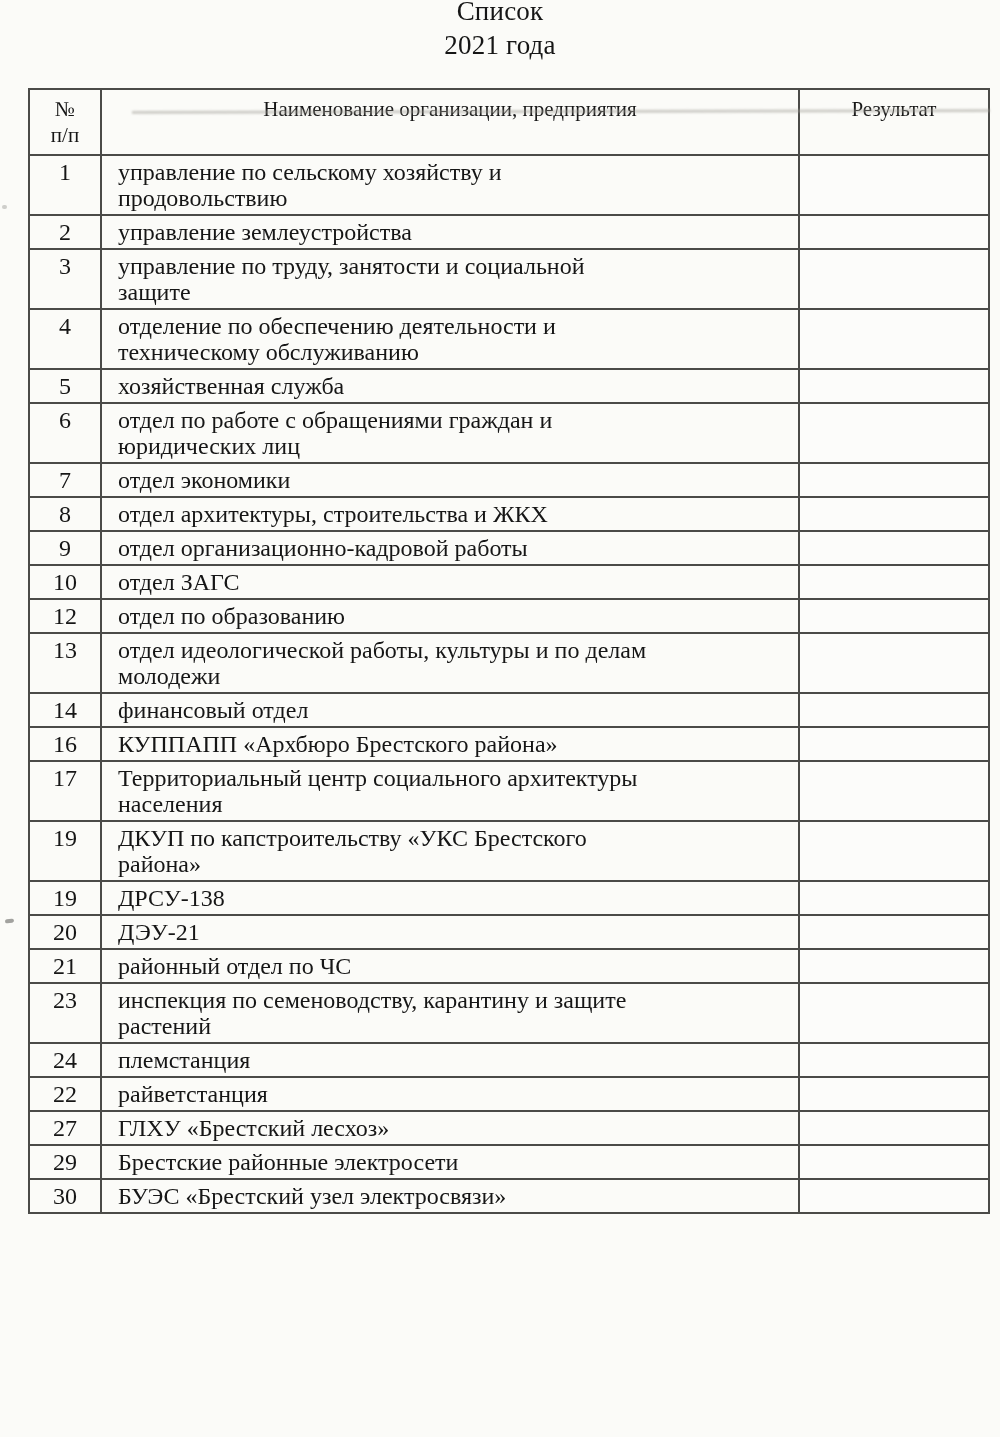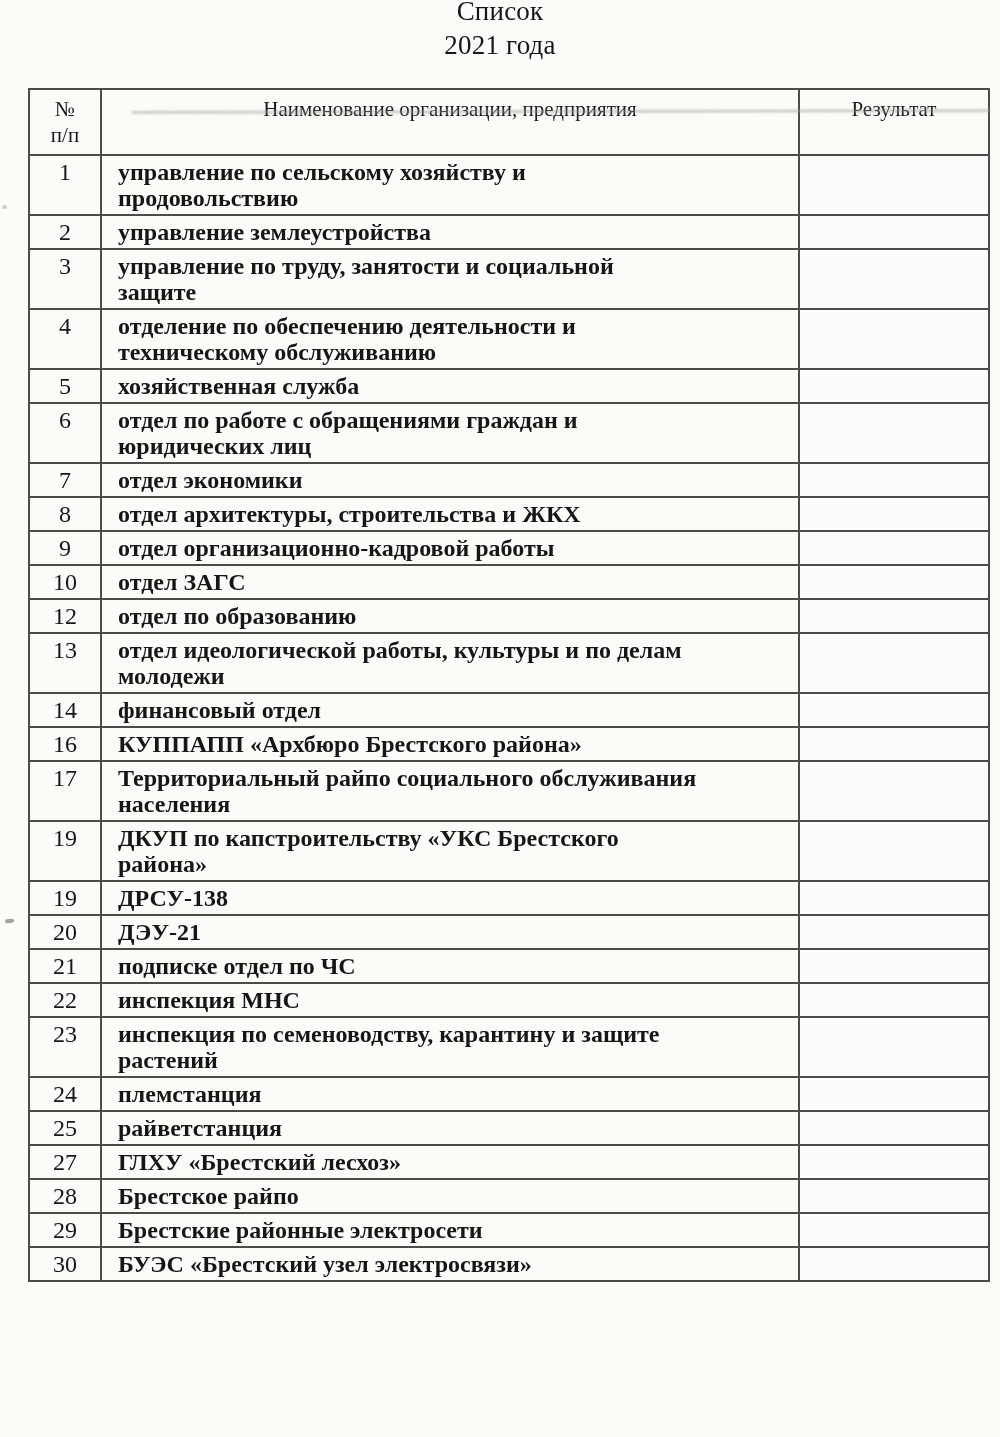--- a/index.html
+++ b/index.html
@@ -67,21 +67,20 @@
     line-height: 26px;
   }
   td.col-num {
     text-align: center;
     padding-left: 2px;
     padding-right: 2px;
   }
   td.col-name {
     white-space: pre-line;
     padding-left: 16px;
-    font-weight: bold;
   }
   td.col-result {
     background: #fcfcfa;
   }
   .speck {
     position: absolute;
     background: #5a5a55;
     border-radius: 2px;
   }
   .speck-1 {
@@ -201,21 +200,21 @@
           <td class="col-name">финансовый отдел</td>
           <td class="col-result"></td>
         </tr>
         <tr>
           <td class="col-num">16</td>
           <td class="col-name">КУППАПП «Архбюро Брестского района»</td>
           <td class="col-result"></td>
         </tr>
         <tr>
           <td class="col-num">17</td>
-          <td class="col-name">Территориальный райпо социального обслуживания
+          <td class="col-name">Территориальный центр социального архитектуры
 населения</td>
           <td class="col-result"></td>
         </tr>
         <tr>
           <td class="col-num">19</td>
           <td class="col-name">ДКУП по капстроительству «УКС Брестского
 района»</td>
           <td class="col-result"></td>
         </tr>
         <tr>
@@ -223,55 +222,45 @@
           <td class="col-name">ДРСУ-138</td>
           <td class="col-result"></td>
         </tr>
         <tr>
           <td class="col-num">20</td>
           <td class="col-name">ДЭУ-21</td>
           <td class="col-result"></td>
         </tr>
         <tr>
           <td class="col-num">21</td>
-          <td class="col-name">подписке отдел по ЧС</td>
-          <td class="col-result"></td>
-        </tr>
-        <tr>
-          <td class="col-num">22</td>
-          <td class="col-name">инспекция МНС</td>
+          <td class="col-name">районный отдел по ЧС</td>
           <td class="col-result"></td>
         </tr>
         <tr>
           <td class="col-num">23</td>
           <td class="col-name">инспекция по семеноводству, карантину и защите
 растений</td>
           <td class="col-result"></td>
         </tr>
         <tr>
           <td class="col-num">24</td>
           <td class="col-name">племстанция</td>
           <td class="col-result"></td>
         </tr>
         <tr>
-          <td class="col-num">25</td>
+          <td class="col-num">22</td>
           <td class="col-name">райветстанция</td>
           <td class="col-result"></td>
         </tr>
         <tr>
           <td class="col-num">27</td>
           <td class="col-name">ГЛХУ «Брестский лесхоз»</td>
           <td class="col-result"></td>
         </tr>
         <tr>
-          <td class="col-num">28</td>
-          <td class="col-name">Брестское райпо</td>
-          <td class="col-result"></td>
-        </tr>
-        <tr>
           <td class="col-num">29</td>
           <td class="col-name">Брестские районные электросети</td>
           <td class="col-result"></td>
         </tr>
         <tr>
           <td class="col-num">30</td>
           <td class="col-name">БУЭС «Брестский узел электросвязи»</td>
           <td class="col-result"></td>
         </tr>
       </tbody>

